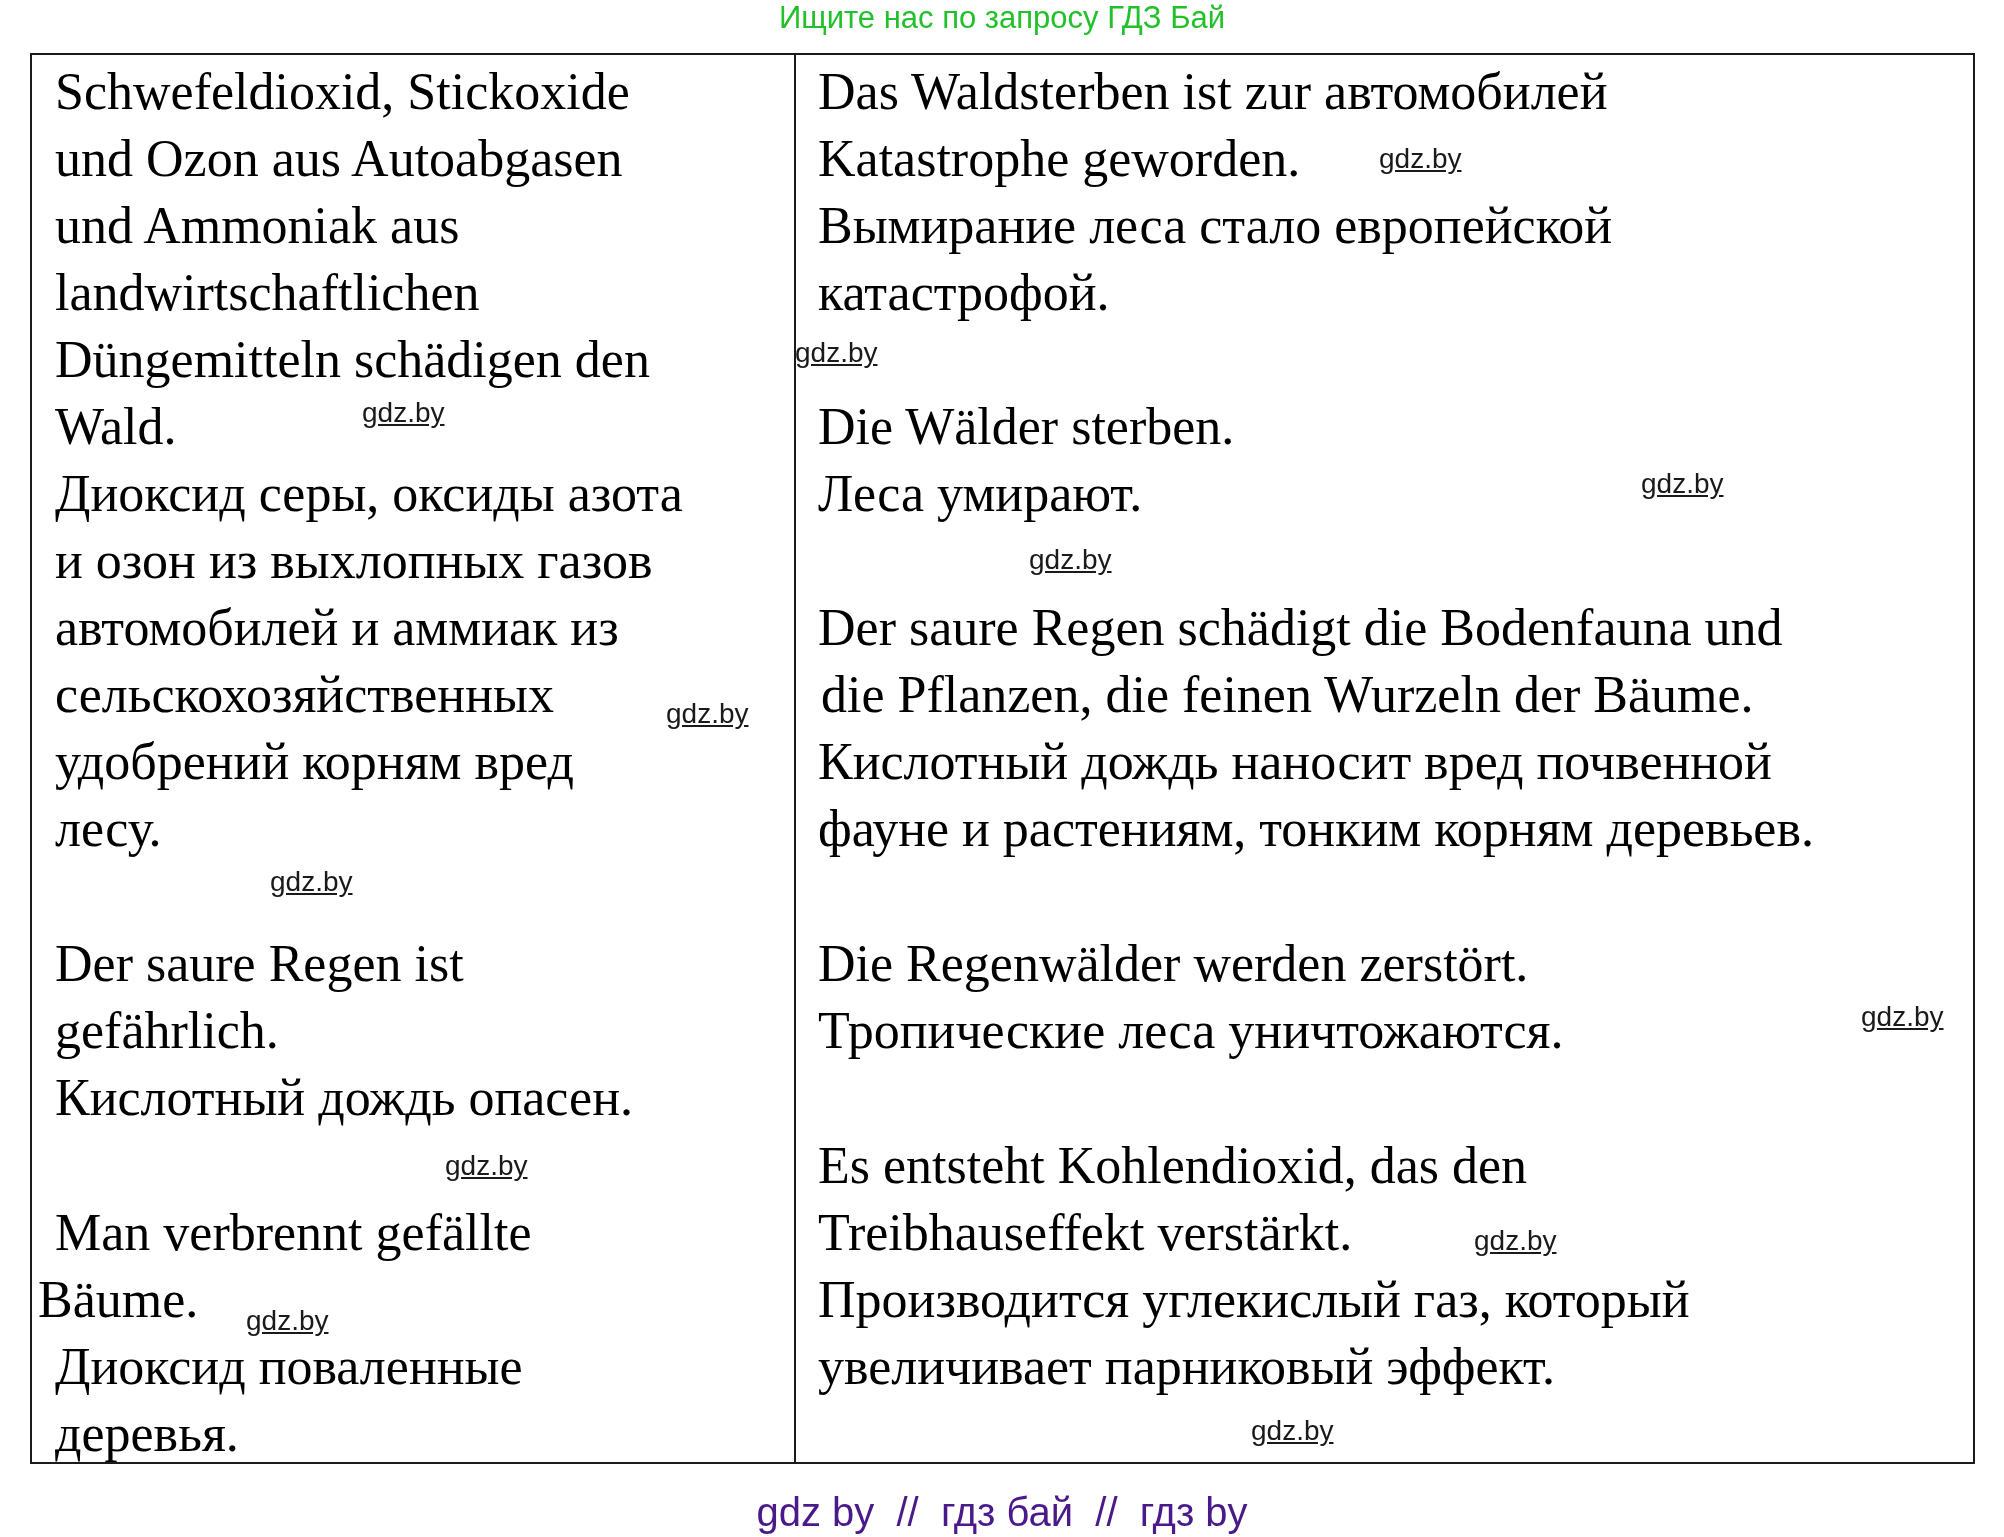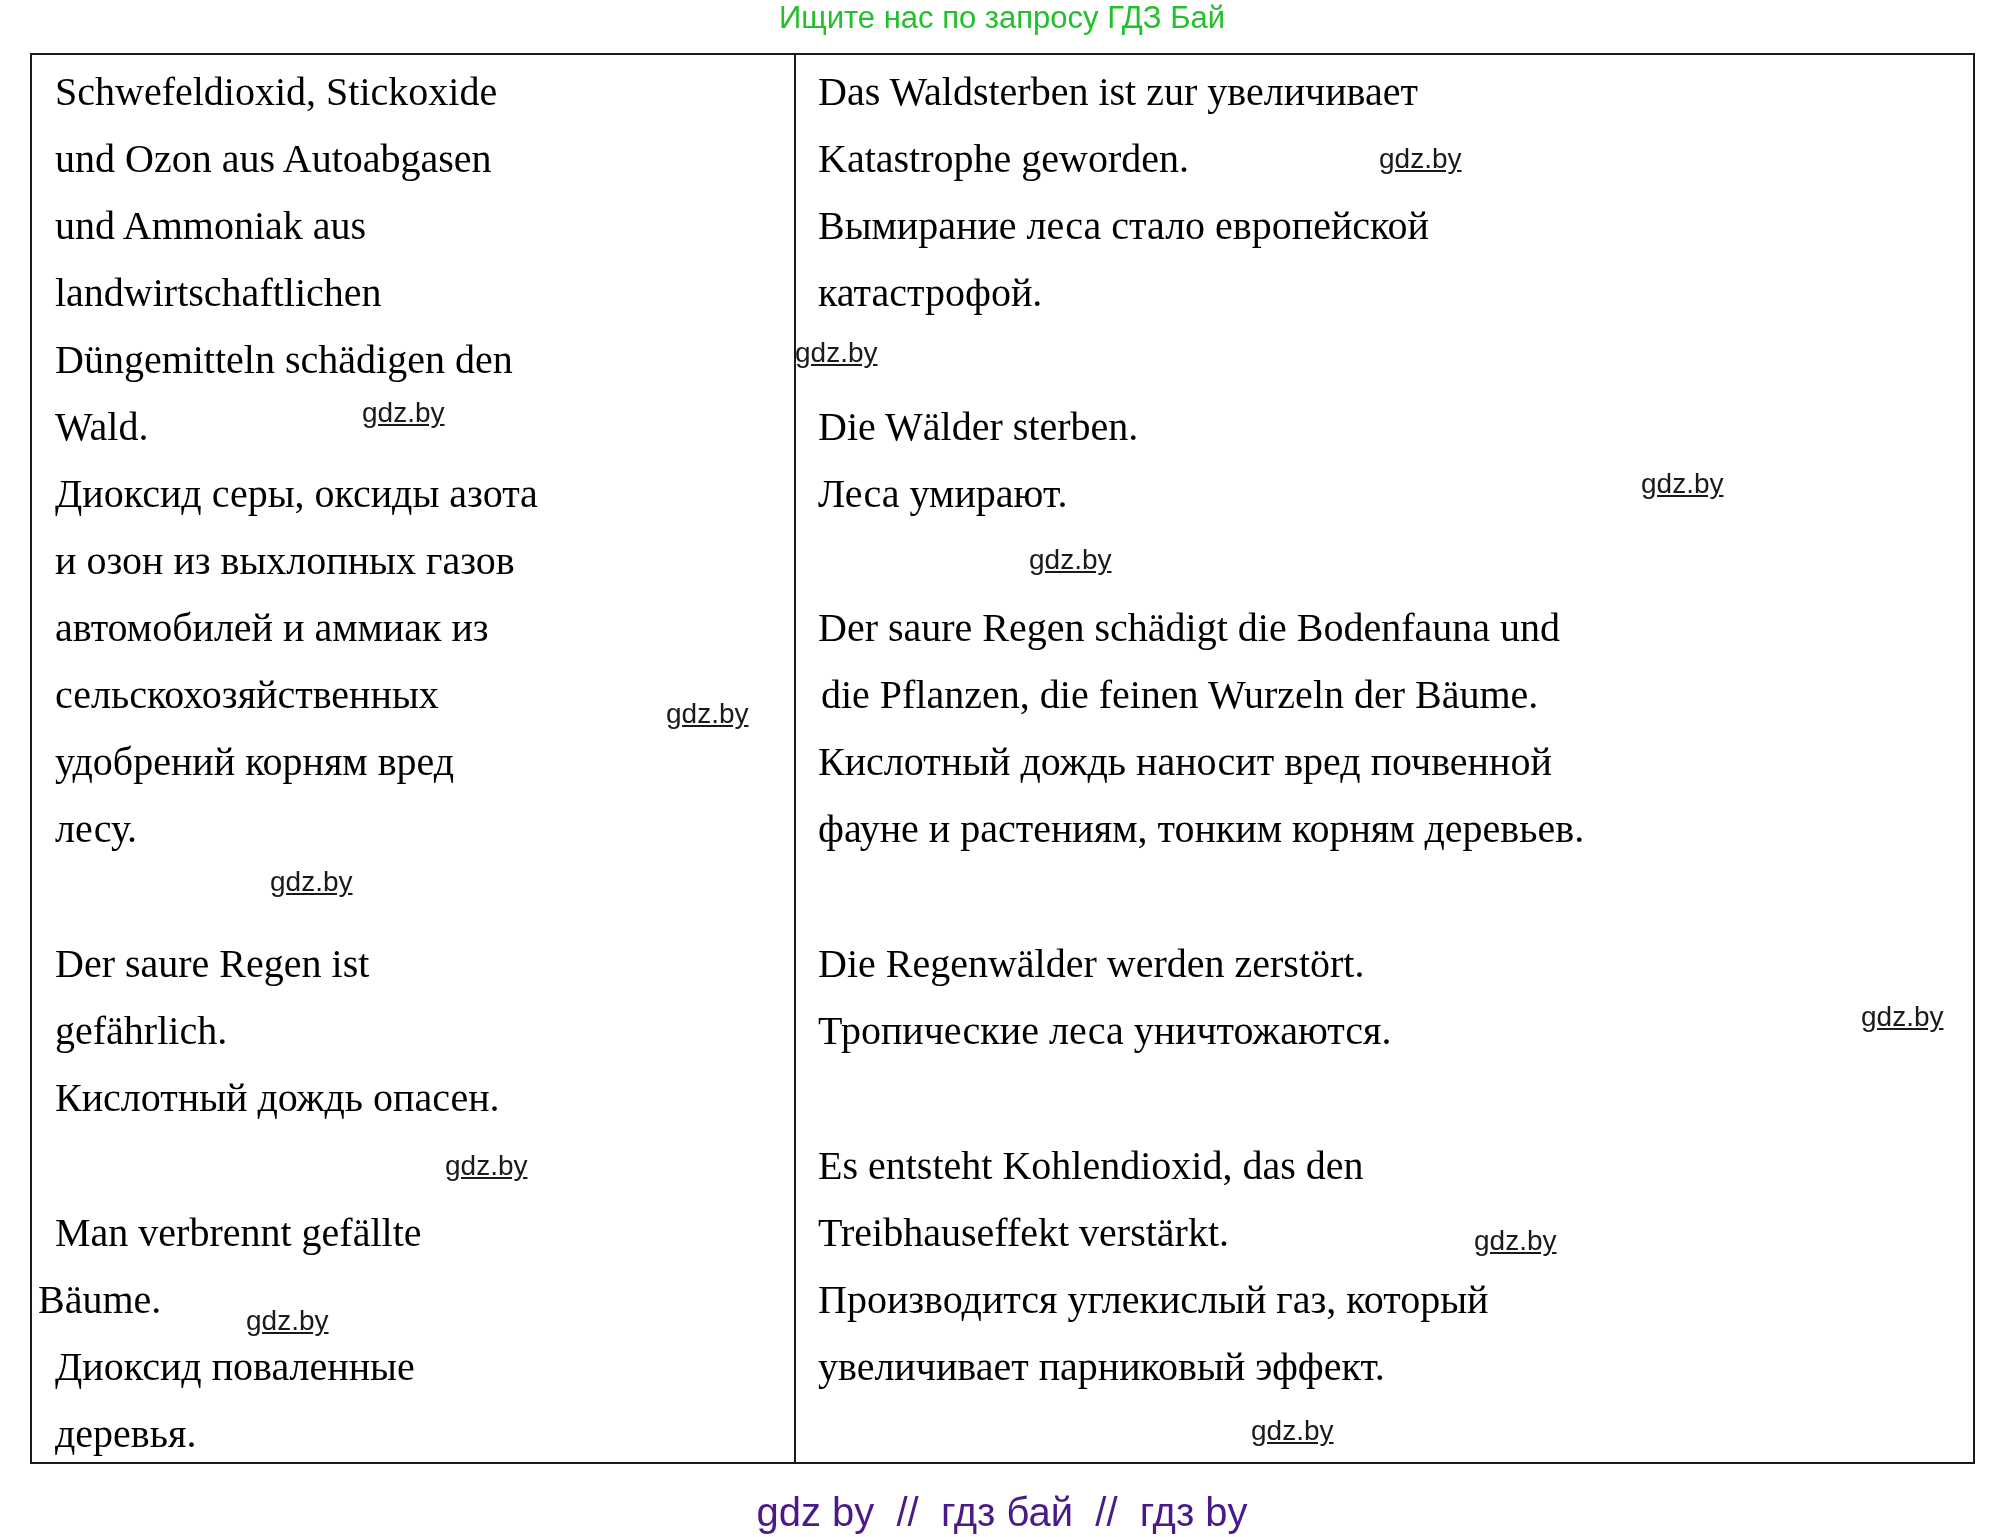--- a/index.html
+++ b/index.html
@@ -11,21 +11,21 @@
   }
   .table-frame {
     position: absolute; left: 30px; top: 53px; width: 1945px; height: 1411px;
     border: 2px solid #1a1a1a; box-sizing: border-box;
   }
   .col-divider {
     position: absolute; left: 794px; top: 53px; width: 2px; height: 1411px; background: #1a1a1a;
   }
   .line {
     position: absolute; white-space: nowrap; color: #000;
-    font-family: "Liberation Serif", serif; font-size: 40px; line-height: 67px;
+    font-family: "Liberation Serif", serif; font-size: 52px; line-height: 67px;
   }
   .wm {
     position: absolute; white-space: nowrap; color: #1a1a1a;
     font-family: "Liberation Sans", sans-serif; font-size: 28px; line-height: 32px; text-decoration: underline;
   }
   .footer-note {
     position: absolute; left: 0; width: 2004px; top: 1490px; height: 44px;
     text-align: center; color: #4a1a8a;
     font-family: "Liberation Sans", sans-serif; font-size: 40px; line-height: 44px;
     white-space: pre;
@@ -62,21 +62,21 @@
   <div>
     <div class="line" style="left:55px;top:1199px">Man verbrennt gefällte</div>
     <div class="line" style="left:38px;top:1266px">Bäume.</div>
     <div class="line" style="left:55px;top:1333px">Диоксид поваленные</div>
     <div class="line" style="left:55px;top:1400px">деревья.</div>
   </div>
 </div>
 
 <div>
   <div>
-    <div class="line" style="left:818px;top:58px">Das Waldsterben ist zur увеличивает</div>
+    <div class="line" style="left:818px;top:58px">Das Waldsterben ist zur автомобилей</div>
     <div class="line" style="left:818px;top:125px">Katastrophe geworden.</div>
     <div class="line" style="left:818px;top:192px">Вымирание леса стало европейской</div>
     <div class="line" style="left:818px;top:259px">катастрофой.</div>
   </div>
   <div>
     <div class="line" style="left:818px;top:393px">Die Wälder sterben.</div>
     <div class="line" style="left:818px;top:460px">Леса умирают.</div>
   </div>
   <div>
     <div class="line" style="left:818px;top:594px">Der saure Regen schädigt die Bodenfauna und</div>

